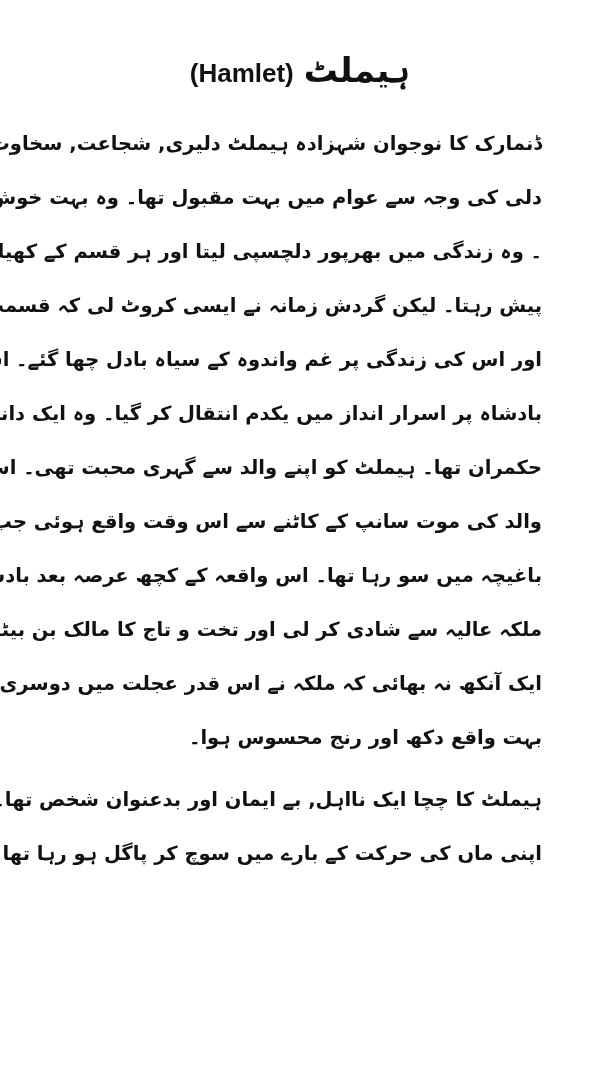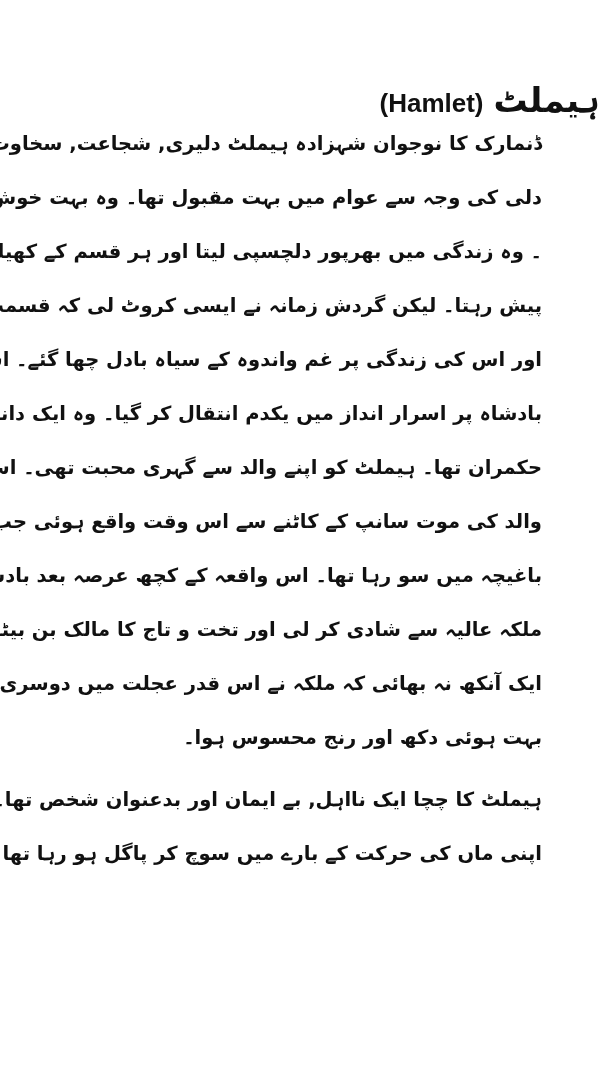--- a/index.html
+++ b/index.html
@@ -19,28 +19,27 @@
       left: 0; top: 0;
       width: 600px;
       height: 1071px;
       background: #ffffff;
     }
     .title {
       position: absolute;
       top: 48px;
       left: 0;
       width: 600px;
-      text-align: right;
+      text-align: center;
       font-family: "DejaVu Sans", sans-serif;
       font-weight: bold;
       font-size: 27px;
       line-height: 44px;
       direction: ltr;
       white-space: nowrap;
-      margin-top: 30px;
     }
     .title .urdu {
       font-family: "DejaVu Sans", sans-serif;
       font-size: 34px;
       font-weight: bold;
       margin-left: 10px;
       direction: rtl;
       unicode-bidi: isolate;
     }
     .title .latin {
@@ -88,19 +87,19 @@
     <div class="line" style="top:178px;">دلی کی وجہ سے عوام میں بہت مقبول تھا۔ وہ بہت خوش باش اور زندہ دل شخص تھا</div>
     <div class="line" style="top:232px;">۔ وہ زندگی میں بھرپور دلچسپی لیتا اور ہر قسم کے کھیلوں اور شکار میں ہمیشہ پیش</div>
     <div class="line" style="top:286px;">پیش رہتا۔ لیکن گردش زمانہ نے ایسی کروٹ لی کہ قسمت ہیملٹ سے روٹھ گئی</div>
     <div class="line" style="top:340px;">اور اس کی زندگی پر غم واندوہ کے سیاہ بادل چھا گئے۔ اسکا باپ یعنی ڈنمارک کا</div>
     <div class="line" style="top:394px;">بادشاہ پر اسرار انداز میں یکدم انتقال کر گیا۔ وہ ایک دانا اور انصاف پسند</div>
     <div class="line" style="top:448px;">حکمران تھا۔ ہیملٹ کو اپنے والد سے گہری محبت تھی۔ اسے بتایا گیا کہ اس کے</div>
     <div class="line" style="top:502px;">والد کی موت سانپ کے کاٹنے سے اس وقت واقع ہوئی جب حسب عادت</div>
     <div class="line" style="top:556px;">باغیچہ میں سو رہا تھا۔ اس واقعہ کے کچھ عرصہ بعد بادشاہ کے چھوٹے بھائی نے</div>
     <div class="line" style="top:610px;">ملکہ عالیہ سے شادی کر لی اور تخت و تاج کا مالک بن بیٹھا۔ کسی کو بھی یہ بات</div>
     <div class="line" style="top:664px;">ایک آنکھ نہ بھائی کہ ملکہ نے اس قدر عجلت میں دوسری شادی کر لی۔ ہیملٹ کو</div>
-    <div class="line last" style="top:718px;">بہت ہوئی دکھ اور رنج محسوس ہوا۔</div>
+    <div class="line last" style="top:718px;">بہت واقع دکھ اور رنج محسوس ہوا۔</div>
 
     <div class="line" style="top:780px; width:460px;">ہیملٹ کا چچا ایک نااہل, بے ایمان اور بدعنوان شخص تھا۔ ہیملٹ کو</div>
     <div class="line" style="top:834px;">اپنی ماں کی حرکت کے بارے میں سوچ کر پاگل ہو رہا تھا۔ ہیملٹ کو اپنے چچا</div>
   </div>
 
 </div>
 
 </body></html>

